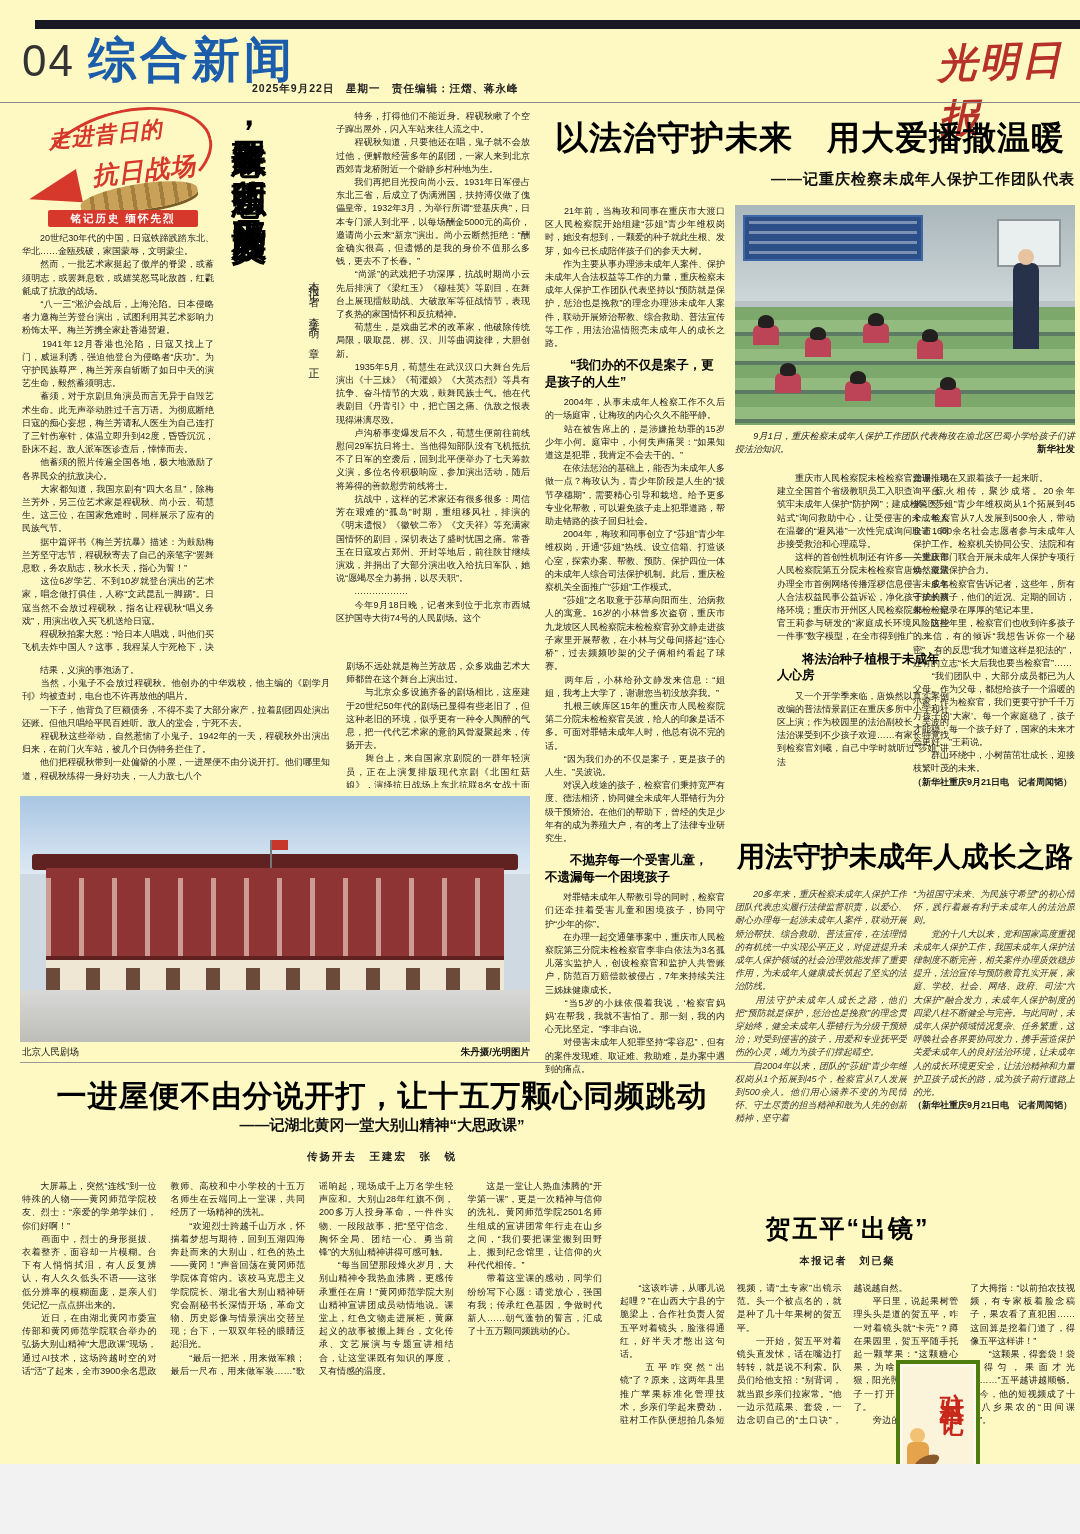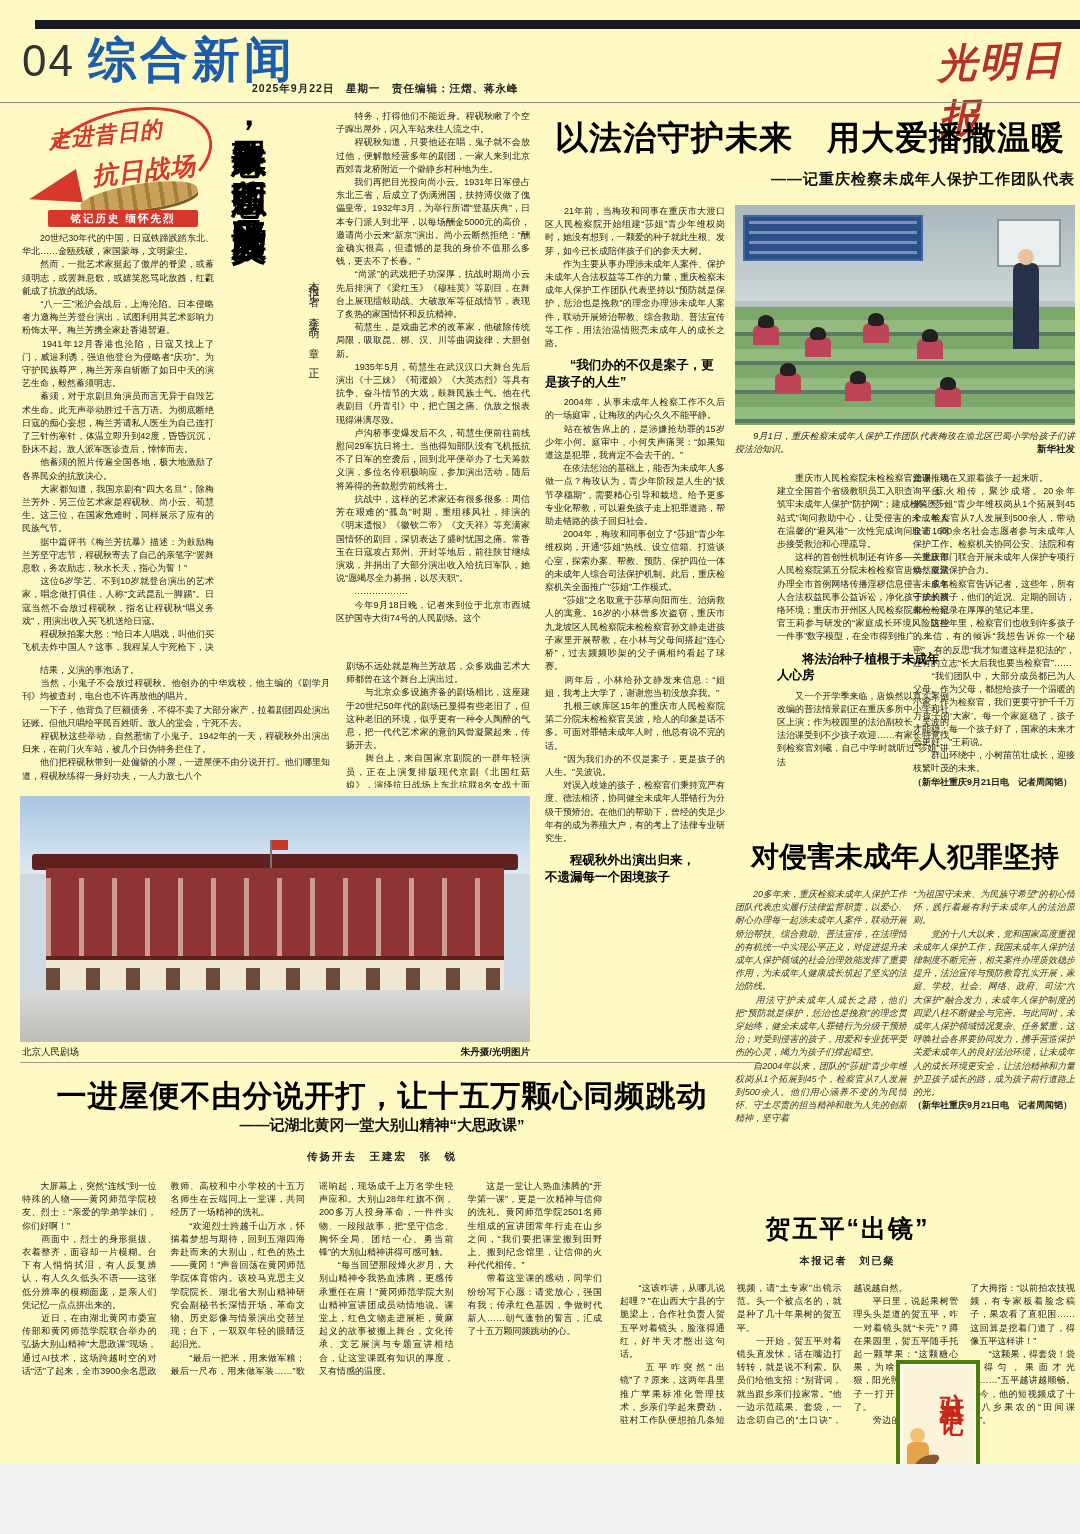--- a/index.html
+++ b/index.html
@@ -195,43 +195,47 @@
     <div class="subhead">　　“我们办的不仅是案子，更是孩子的人生”</div>
     <div class="txt">　　2004年，从事未成年人检察工作不久后的一场庭审，让梅玫的内心久久不能平静。
 　　站在被告席上的，是涉嫌抢劫罪的15岁少年小何。庭审中，小何失声痛哭：“如果知道这是犯罪，我肯定不会去干的。”
 　　在依法惩治的基础上，能否为未成年人多做一点？梅玫认为，青少年阶段是人生的“拔节孕穗期”，需要精心引导和栽培。给予更多专业化帮教，可以避免孩子走上犯罪道路，帮助走错路的孩子回归社会。
 　　2004年，梅玫和同事创立了“莎姐”青少年维权岗，开通“莎姐”热线、设立信箱、打造谈心室，探索办案、帮教、预防、保护四位一体的未成年人综合司法保护机制。此后，重庆检察机关全面推广“莎姐”工作模式。
 　　“莎姐”之名取意于莎草向阳而生、治病救人的寓意。16岁的小林曾多次盗窃，重庆市九龙坡区人民检察院未检检察官孙文静走进孩子家里开展帮教，在小林与父母间搭起“连心桥”，过去频频吵架的父子俩相约看起了球赛。
 　　两年后，小林给孙文静发来信息：“姐姐，我考上大学了，谢谢您当初没放弃我。”
 　　扎根三峡库区15年的重庆市人民检察院第二分院未检检察官吴波，给人的印象是话不多。可面对罪错未成年人时，他总有说不完的话。
 　　“因为我们办的不仅是案子，更是孩子的人生。”吴波说。
 　　对误入歧途的孩子，检察官们秉持宽严有度、德法相济，协同健全未成年人罪错行为分级干预矫治。在他们的帮助下，曾经的失足少年有的成为养殖大户，有的考上了法律专业研究生。</div>
-    <div class="subhead">　　程砚秋外出演出归来，
+    <div class="subhead">　　不抛弃每一个受害儿童，
 不遗漏每一个困境孩子</div>
+    <div class="txt">　　对罪错未成年人帮教引导的同时，检察官们还牵挂着受害儿童和困境孩子，协同守护“少年的你”。
+　　在办理一起交通肇事案中，重庆市人民检察院第三分院未检检察官李非白依法为3名孤儿落实监护人，创设检察官和监护人共管账户，防范百万赔偿款被侵占，7年来持续关注三姊妹健康成长。
+　　“当5岁的小妹依偎着我说，‘检察官妈妈’在帮我，我就不害怕了。那一刻，我的内心无比坚定。”李非白说。
+　　对侵害未成年人犯罪坚持“零容忍”，但有的案件发现难、取证难、救助难，是办案中遇到的痛点。</div>
   </div>
 
   <div class="abs" style="left:754px;top:472px;width:172px;height:354px;overflow:hidden;margin-left:23px;">
     <div class="txt">　　重庆市人民检察院未检检察官龚珊推动建立全国首个省级教职员工入职查询平台，筑牢未成年人保护“防护网”；建成检警医“一站式”询问救助中心，让受侵害的未成年人在温馨的“避风港”一次性完成询问取证，同步接受救治和心理疏导。
 　　这样的首创性机制还有许多——重庆市人民检察院第五分院未检检察官唐焕然依法办理全市首例网络传播淫秽信息侵害未成年人合法权益民事公益诉讼，净化孩子成长网络环境；重庆市开州区人民检察院未检检察官王莉参与研发的“家庭成长环境风险防控一件事”数字模型，在全市得到推广……</div>
     <div class="subhead">　　将法治种子植根于未成年
 人心房</div>
     <div class="txt">　　又一个开学季来临，唐焕然以真实案例改编的普法情景剧正在重庆多所中小学和社区上演；作为校园里的法治副校长，吴波的法治课受到不少孩子欢迎……有家长特意找到检察官刘曦，自己中学时就听过“莎姐”讲法</div>
   </div>
 
   <div class="abs" style="left:913px;top:472px;width:162px;height:354px;overflow:hidden;">
     <div class="txt">治课，现在又跟着孩子一起来听。
 　　薪火相传，聚沙成塔。20余年来，“莎姐”青少年维权岗从1个拓展到45个，检察官从7人发展到500余人，带动全市1600余名社会志愿者参与未成年人保护工作。检察机关协同公安、法院和有关党政部门联合开展未成年人保护专项行动，凝聚保护合力。
 　　多名检察官告诉记者，这些年，所有守护的孩子，他们的近况、定期的回访，都一一记录在厚厚的笔记本里。
 　　这些年里，检察官们也收到许多孩子的来信，有的倾诉“我想告诉你一个秘密”，有的反思“我才知道这样是犯法的”，还有的立志“长大后我也要当检察官”……
 　　“我们团队中，大部分成员都已为人父母。作为父母，都想给孩子一个温暖的小家；作为检察官，我们更要守护千千万万孩子的‘大家’。每一个家庭稳了，孩子才能稳；每一个孩子好了，国家的未来才会更好。”王莉说。
 　　群山环绕中，小树苗茁壮成长，迎接枝繁叶茂的未来。</div>
     <div class="txt dispatch">（新华社重庆9月21日电　记者周闻韬）</div>
   </div>
 
-  <div class="abs growth-headline">对侵害未成年人犯罪坚持</div>
+  <div class="abs growth-headline">用法守护未成年人成长之路</div>
   <div class="abs txt kai" style="left:735px;top:888px;width:172px;height:312px;">　　20多年来，重庆检察未成年人保护工作团队代表忠实履行法律监督职责，以爱心、耐心办理每一起涉未成年人案件，联动开展矫治帮扶、综合救助、普法宣传，在法理情的有机统一中实现公平正义，对促进提升未成年人保护领域的社会治理效能发挥了重要作用，为未成年人健康成长筑起了坚实的法治防线。
 　　用法守护未成年人成长之路，他们把“预防就是保护，惩治也是挽救”的理念贯穿始终，健全未成年人罪错行为分级干预矫治；对受到侵害的孩子，用爱和专业抚平受伤的心灵，竭力为孩子们撑起晴空。
 　　自2004年以来，团队的“莎姐”青少年维权岗从1个拓展到45个，检察官从7人发展到500余人。他们用心涵养不变的为民情怀、守土尽责的担当精神和敢为人先的创新精神，坚守着</div>
   <div class="abs" style="left:913px;top:888px;width:162px;height:312px;overflow:hidden;">
     <div class="txt kai">“为祖国守未来、为民族守希望”的初心情怀，践行着最有利于未成年人的法治原则。
 　　党的十八大以来，党和国家高度重视未成年人保护工作，我国未成年人保护法律制度不断完善，相关案件办理质效稳步提升，法治宣传与预防教育扎实开展，家庭、学校、社会、网络、政府、司法“六大保护”融合发力，未成年人保护制度的四梁八柱不断健全与完善。与此同时，未成年人保护领域情况复杂、任务繁重，这呼唤社会各界要协同发力，携手营造保护关爱未成年人的良好法治环境，让未成年人的成长环境更安全，让法治精神和力量护卫孩子成长的路，成为孩子前行道路上的光。</div>
     <div class="txt dispatch">（新华社重庆9月21日电　记者周闻韬）</div>
   </div>
 
   <div class="abs hero-headline">一进屋便不由分说开打，让十五万颗心同频跳动</div>

